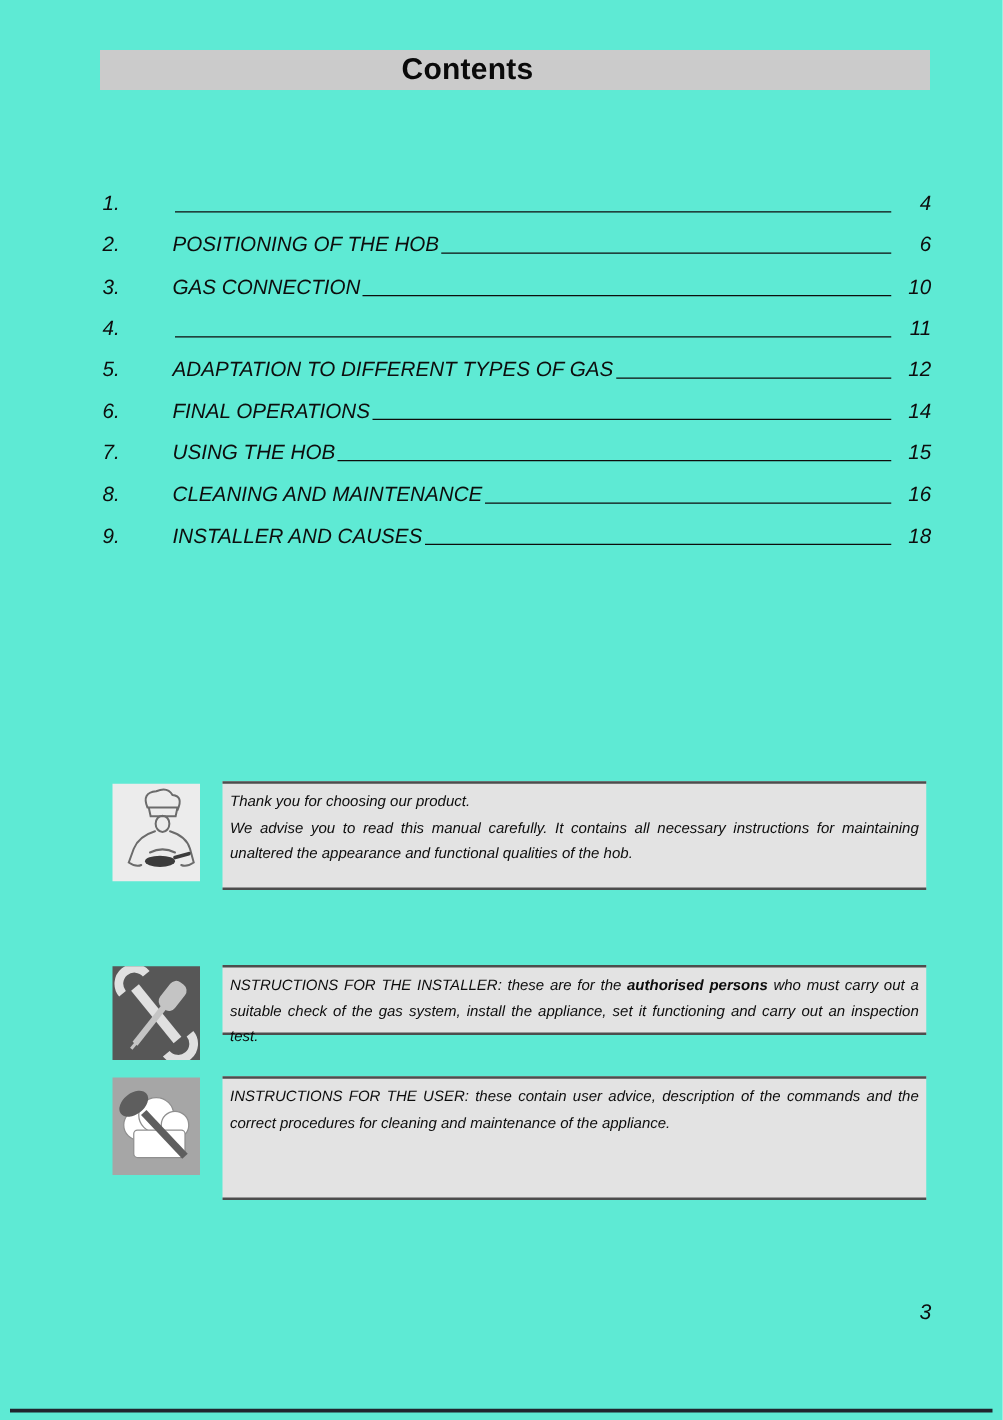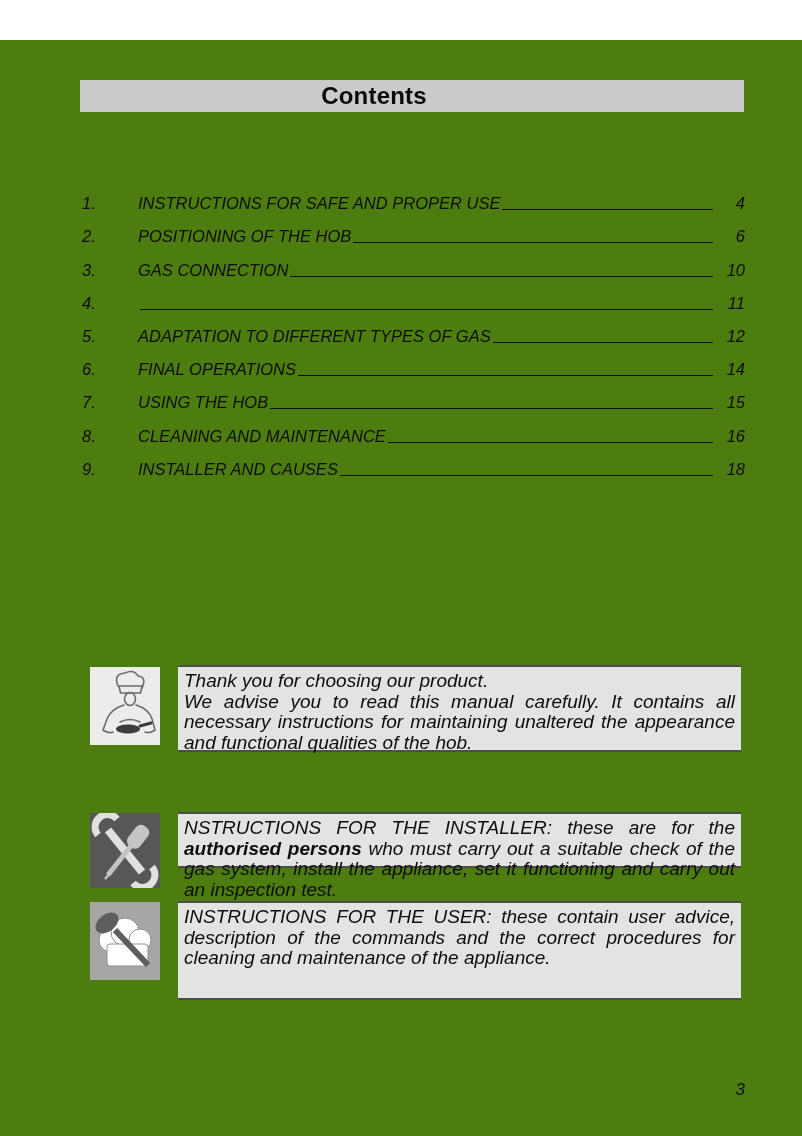--- a/index.html
+++ b/index.html
@@ -1,18 +1,18 @@
 <!DOCTYPE html>
 <html><head>
 <meta charset="utf-8">
 <style>
   html,body{margin:0;padding:0;background:#ffffff;}
   body{width:802px;height:1136px;position:relative;overflow:hidden;
        font-family:"Liberation Sans","DejaVu Sans",sans-serif;color:#111;}
-  .page{position:absolute;inset:0;background:#4d7c0f;margin-top:40px;}
+  .page{position:absolute;inset:0;background:#5eead4;}
 
   
   .header-bar{position:absolute;left:80px;top:40px;width:664px;height:32px;
       background:#cbcbcb;display:flex;align-items:center;justify-content:center;
       padding-right:76px;box-sizing:border-box;}
   .header-bar .title{font-size:24px;font-weight:bold;color:#0a0a0a;letter-spacing:.2px;}
 
   
   .toc{position:absolute;left:82px;top:140px;width:663px;}
   .toc-row{display:flex;align-items:flex-end;height:33.2px;
@@ -21,21 +21,21 @@
   .toc-title{white-space:nowrap;}
   .toc-leader{flex:1;border-bottom:1.6px solid #0d0d0d;margin:0 4px 3px 2px;height:1px;}
   .toc-page{flex:0 0 28px;text-align:right;}
 
   
   .icon-tile{position:absolute;left:90px;width:70px;display:flex;
       align-items:center;justify-content:center;}
   .icon-tile svg{width:100%;height:100%;display:block;}
   .notice{position:absolute;left:178px;width:563px;box-sizing:border-box;
       background:#e3e3e3;border-top:2px solid #4d4d4d;border-bottom:2px solid #4d4d4d;
-      padding:4px 6px 2px 6px;font-style:italic;font-size:19px;line-height:20.6px;
+      padding:4px 6px 2px 6px;font-style:italic;font-size:12px;line-height:20.6px;
       text-align:justify;color:#0d0d0d;}
   .notice .b{font-weight:bold;}
 
   .page-number{position:absolute;right:57px;top:1040px;font-style:italic;
       font-size:17px;color:#0d0d0d;}
 
   .bottom-rule{position:absolute;left:8px;right:8px;top:1127px;height:3px;
       background:#20252e;}
 </style>
 </head>
@@ -43,21 +43,20 @@
 
 <div class="page">
 
   <div class="header-bar">
     <span class="title">Contents</span>
   </div>
 
   <div class="toc">
     <div class="toc-row">
       <span class="toc-num">1.</span>
-      <span class="toc-title">INSTRUCTIONS FOR SAFE AND PROPER USE</span>
       <span class="toc-leader"></span>
       <span class="toc-page">4</span>
     </div>
     <div class="toc-row">
       <span class="toc-num">2.</span>
       <span class="toc-title">POSITIONING OF THE HOB</span>
       <span class="toc-leader"></span>
       <span class="toc-page">6</span>
     </div>
     <div class="toc-row">

